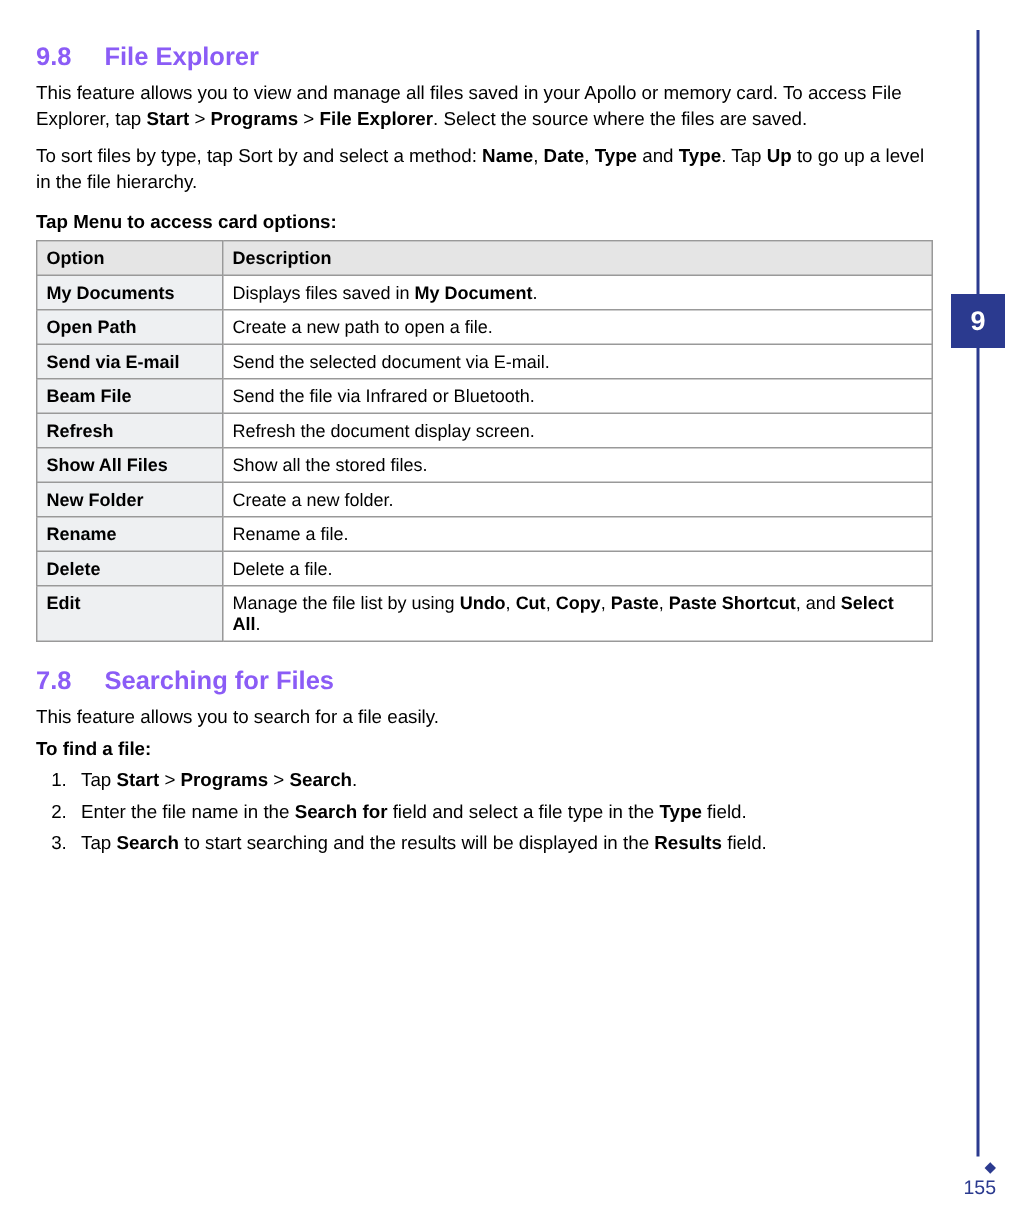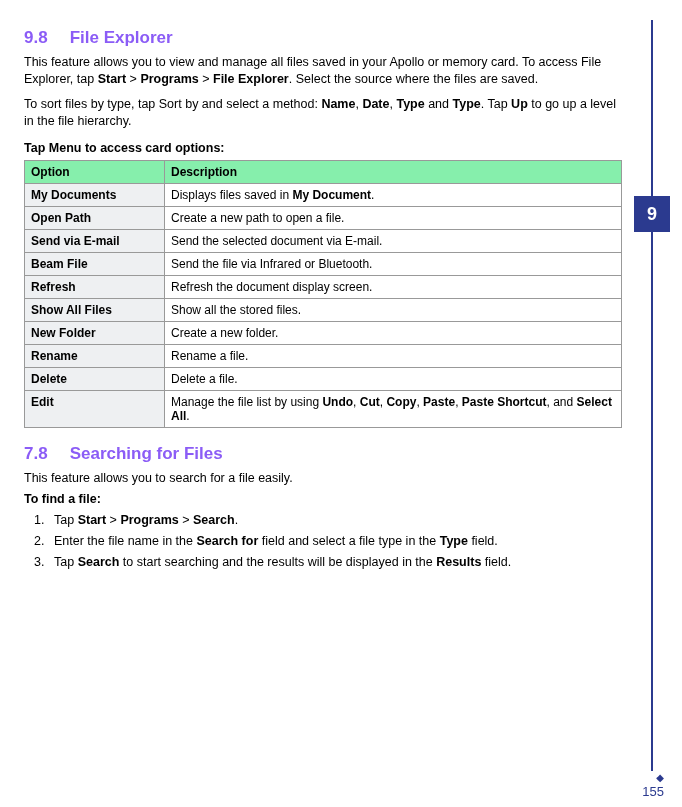--- a/index.html
+++ b/index.html
@@ -55,27 +55,27 @@
     margin: 4px 0 16px 0;
   }
   table.opts th, table.opts td {
     border: 1px solid #999;
     padding: 4px 6px;
     text-align: left;
     vertical-align: top;
     font-size: 12px;
   }
   table.opts th {
-    background: #86efac;
+    background: #e5e5e5;
     font-weight: bold;
   }
   table.opts td.optcell {
     background: #eef0f2;
     font-weight: bold;
-    width: 140px;
+    width: 124px;
   }
   ol.steps {
     margin: 4px 0 0 0;
     padding-left: 24px;
   }
   ol.steps li {
     padding-left: 6px;
     margin-bottom: 4px;
     line-height: 1.35;
   }

